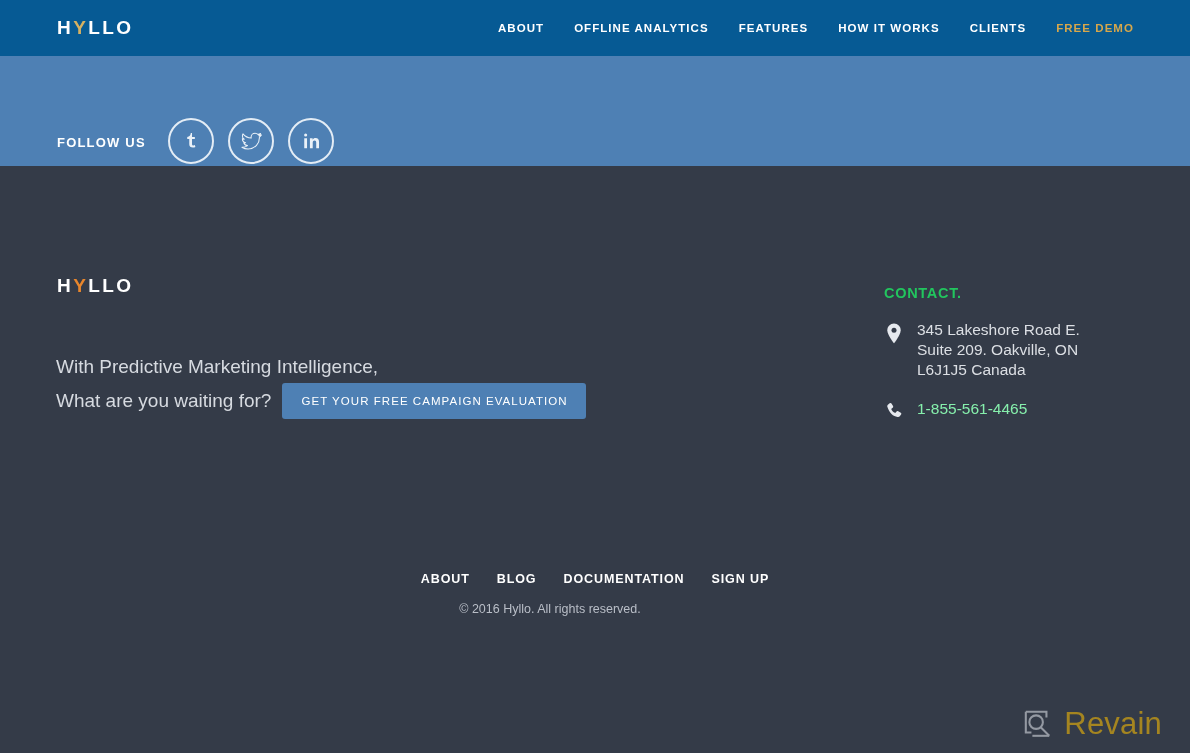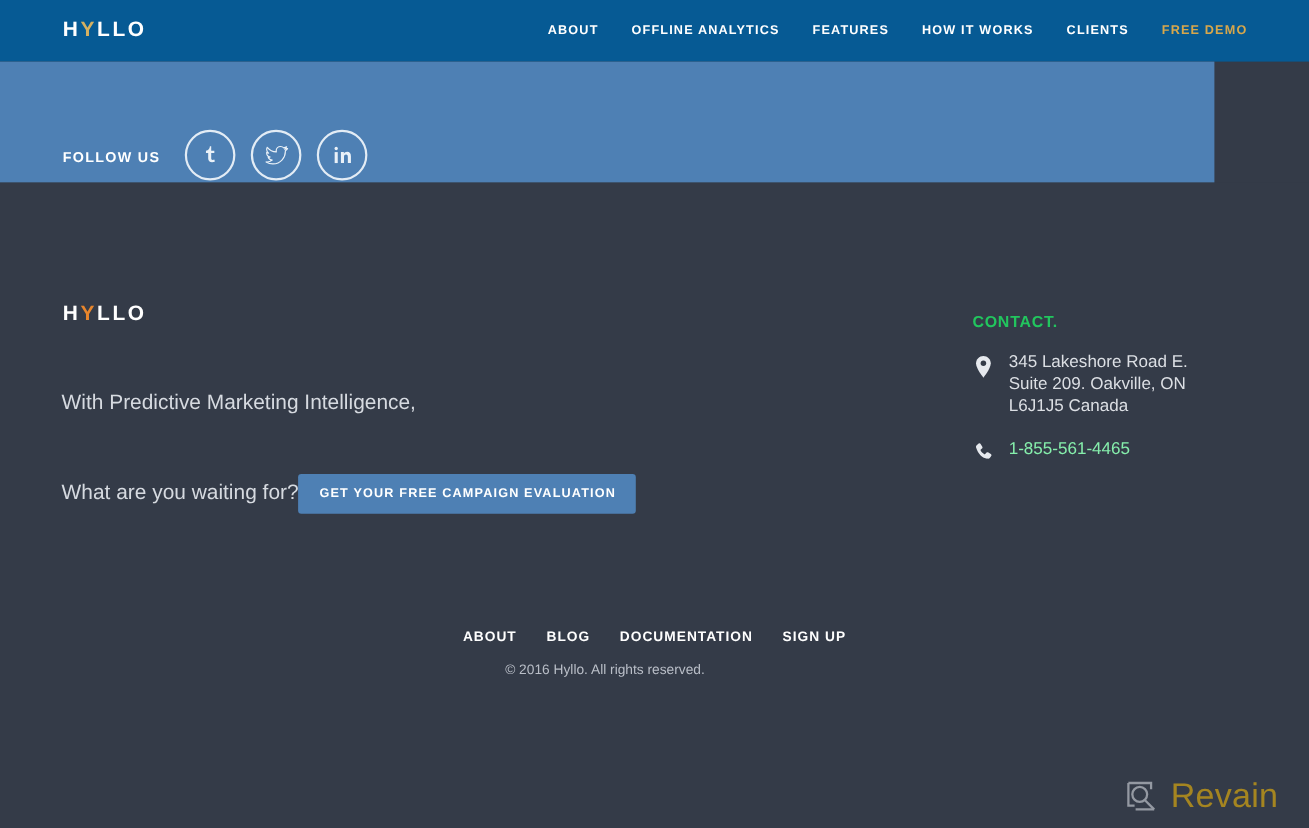--- a/index.html
+++ b/index.html
@@ -60,21 +60,21 @@
     color: #ffffff;
     text-decoration: none;
     line-height: 14px;
   }
   .mainnav a.demo { color: #d7a74b; }
 
   
   .followband {
     position: absolute;
     top: 56px; left: 0;
-    width: 1104px;
+    width: 1190px;
     height: 110px;
     background: #4e80b4;
   }
 
   .follow-label {
     position: absolute;
     left: 57px;
     top: 79px;
     font-size: 13px;
     font-weight: bold;
@@ -137,37 +137,36 @@
     font-weight: normal;
     margin-top: 41px;
   }
 
   .cta-row {
     position: absolute;
     left: 56px;
     top: 217px;
     display: flex;
     align-items: center;
-    gap: 0;
-    white-space: nowrap;
-    margin-top: 48px;
+    gap: 11px;
+    white-space: nowrap;
   }
   .cta-question {
     font-size: 19px;
     color: #d6dae0;
     line-height: 22px;
   }
   .cta-button {
     background: #4e80b4;
     color: #ffffff;
     border: none;
     border-radius: 3px;
     font-family: "Liberation Sans", sans-serif;
     font-size: 11.5px;
-    font-weight: bold;
+    font-weight: normal;
     letter-spacing: 1.05px;
     padding: 12px 18px 12px 19px;
     line-height: 12px;
     cursor: pointer;
   }
 
   
   .contact {
     position: absolute;
     left: 884px;

